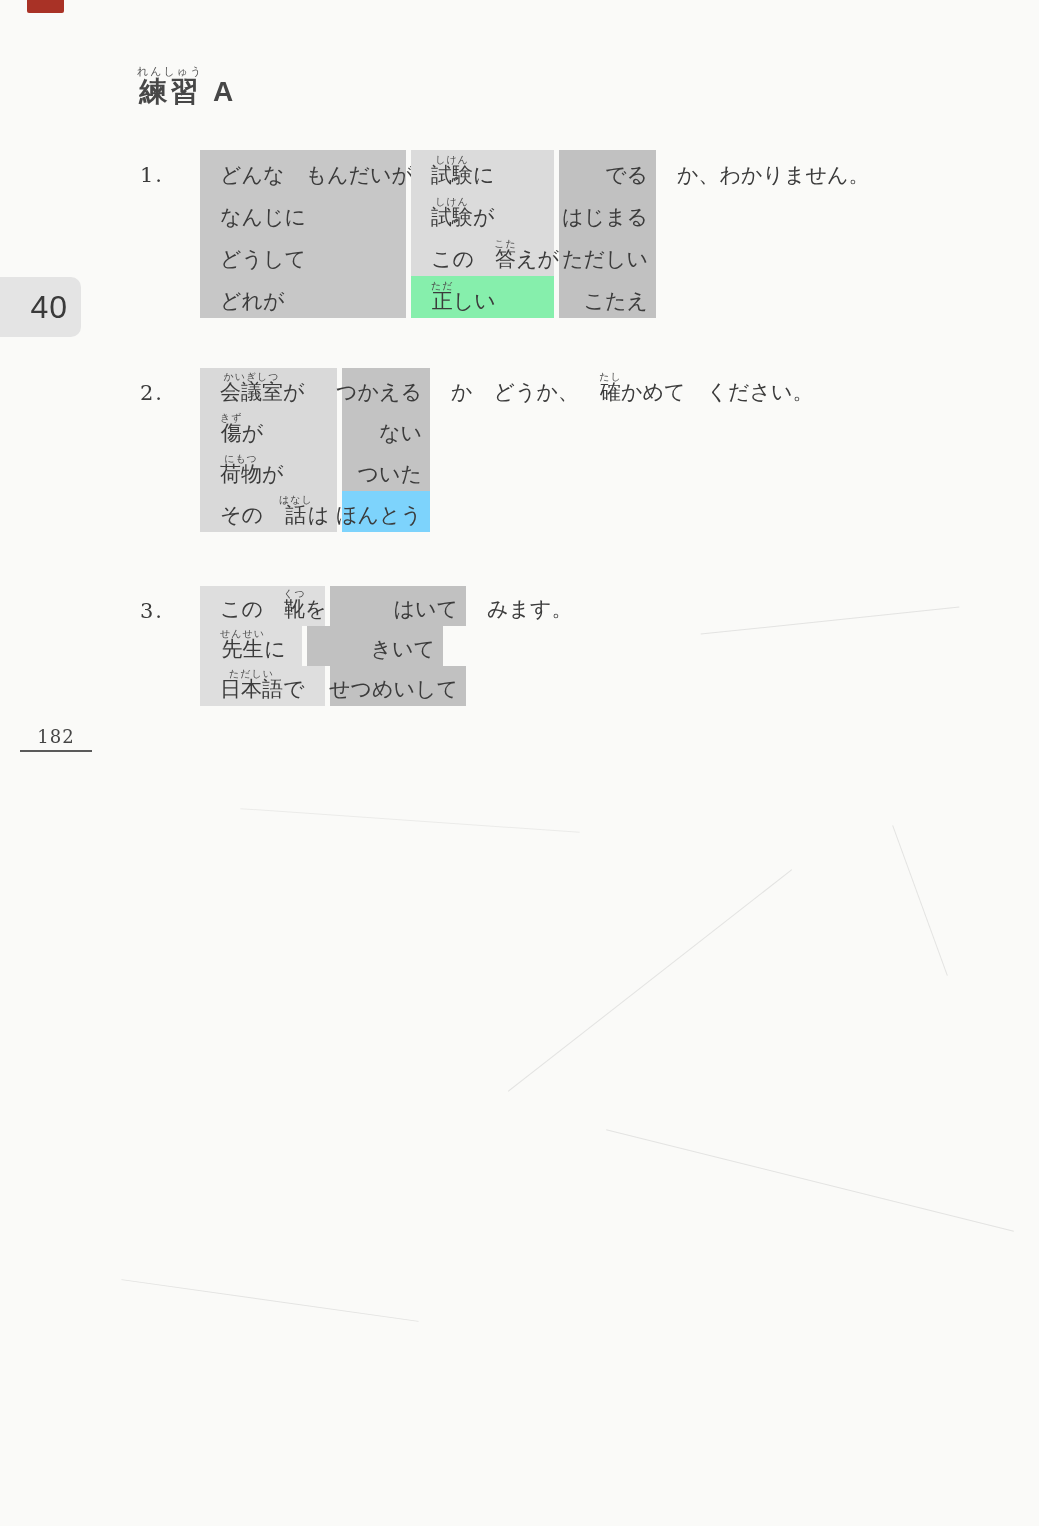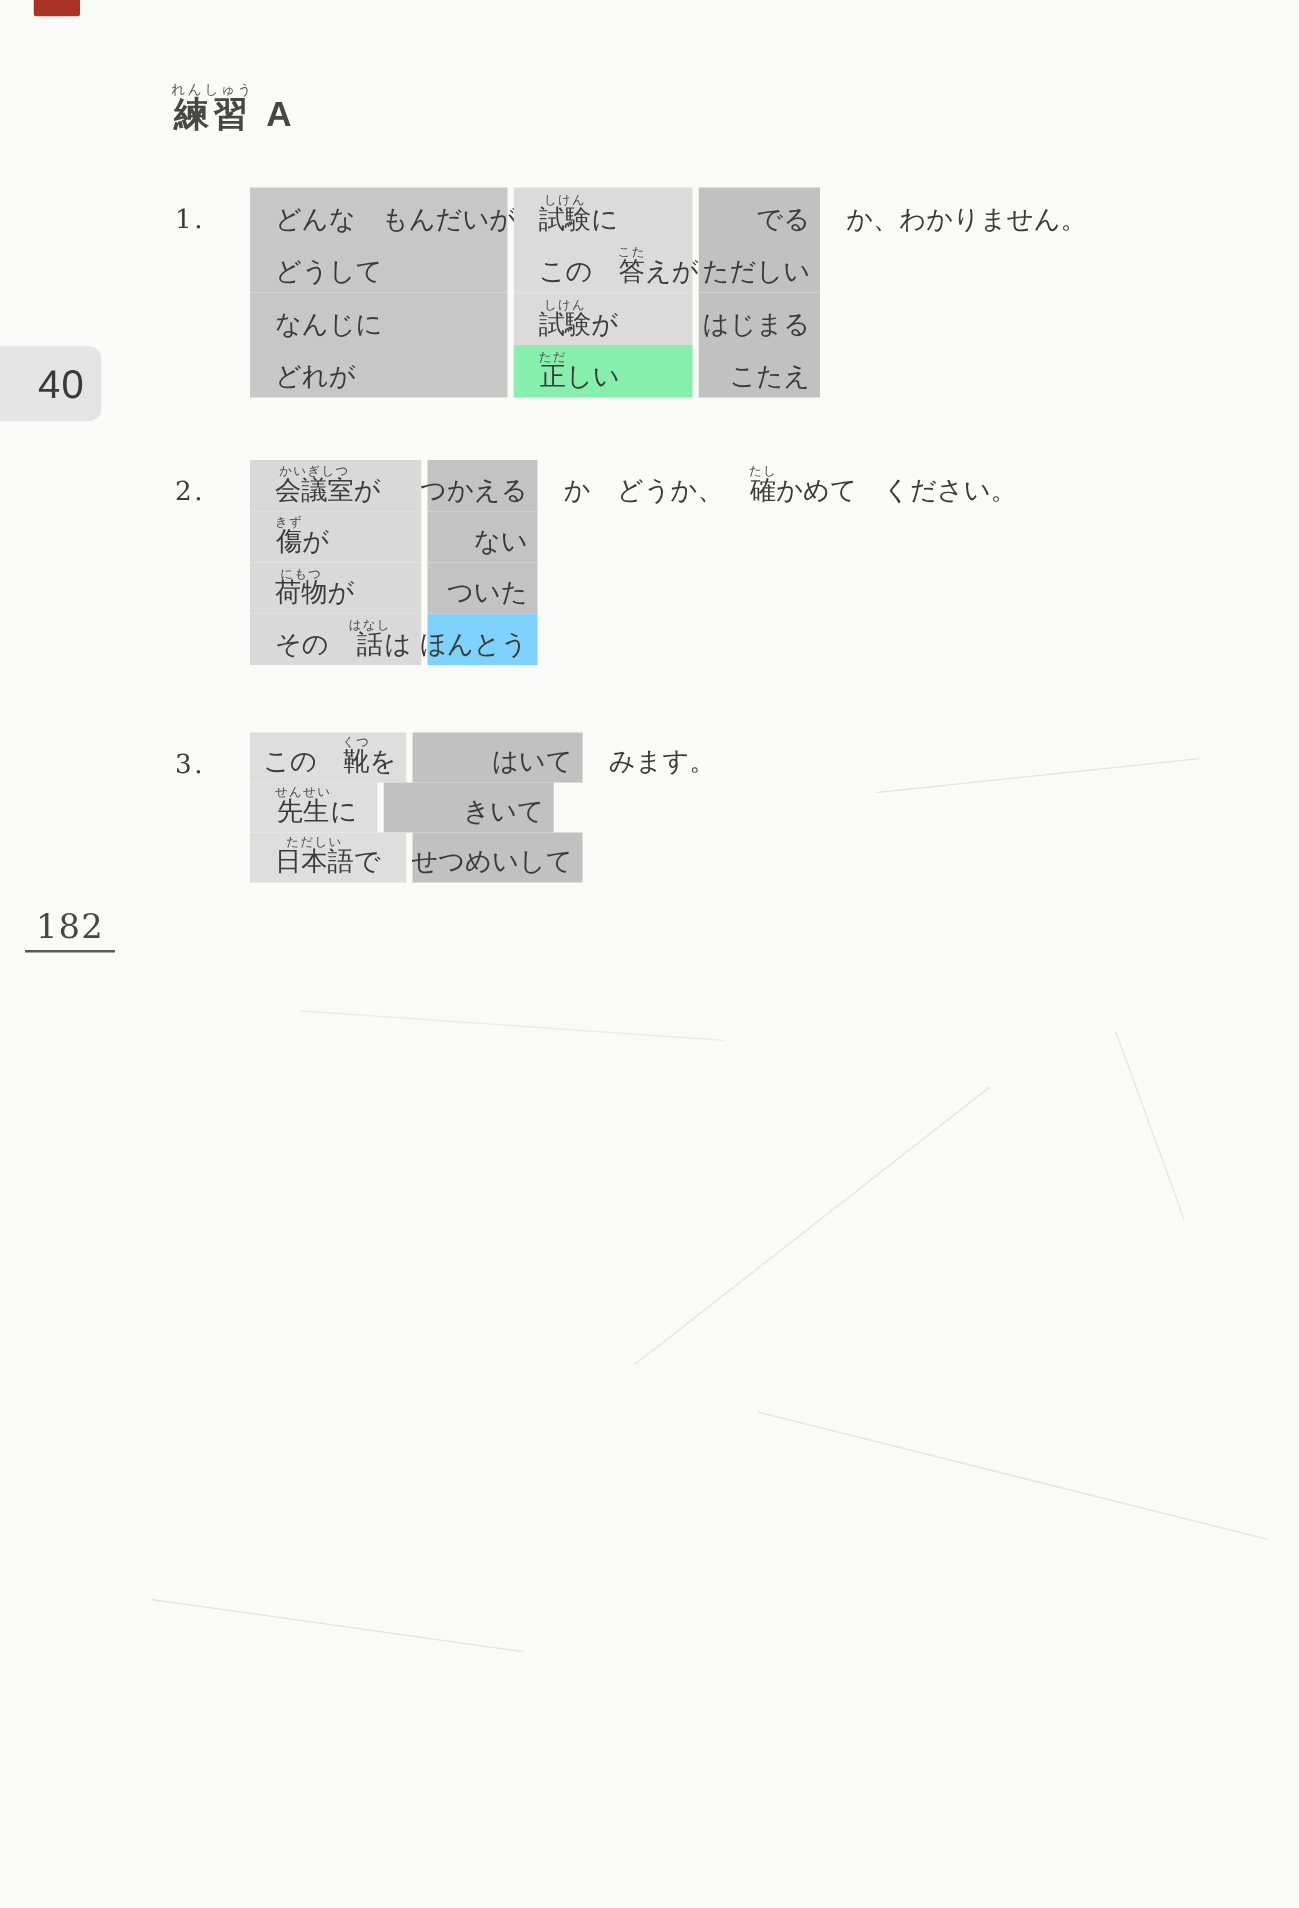--- a/index.html
+++ b/index.html
@@ -101,21 +101,21 @@
   .ex-1 .ex-cell, .ex-1 .ex-row, .ex-1 .ex-after{height:42px;}
   .ex-2 .ex-cell, .ex-2 .ex-row, .ex-2 .ex-after{height:41px;}
   .ex-3 .ex-cell, .ex-3 .ex-row, .ex-3 .ex-after{height:40px;}
   .cell-text{white-space:nowrap;}
 
   .page-number{
     position:absolute;
     left:20px;top:726px;
     width:72px;
     text-align:center;
-    font-size:27px;
+    font-size:18px;
     color:#454545;
     border-bottom:2px solid #5a5a5a;
     padding-bottom:3px;
     letter-spacing:1px;
   }
 </style>
 </head>
 <body>
 
 <div class="page" style="background: rgb(250, 250, 248);">
@@ -141,38 +141,38 @@
             </div>
             <div class="ex-cell align-right" style="width: 97px; background: rgb(193, 193, 193);">
               <span class="cell-text">でる</span>
             </div>
             <div class="ex-after">
               <span class="cell-text">か、わかりません。</span>
             </div>
           </div>
           <div class="ex-row">
             <div class="ex-cell" style="width: 206px; background: rgb(199, 199, 199);">
+              <span class="cell-text">なんじに</span>
+            </div>
+            <div class="ex-cell" style="width: 143px; background: rgb(219, 219, 219);">
+              <span class="cell-text"><ruby>試験<rt>しけん</rt></ruby>が</span>
+            </div>
+            <div class="ex-cell align-right" style="width: 97px; background: rgb(193, 193, 193);">
+              <span class="cell-text">はじまる</span>
+            </div>
+          </div>
+          <div class="ex-row">
+            <div class="ex-cell" style="width: 206px; background: rgb(199, 199, 199);">
               <span class="cell-text">どうして</span>
             </div>
             <div class="ex-cell" style="width: 143px; background: rgb(219, 219, 219);">
               <span class="cell-text">この　<ruby>答<rt>こた</rt></ruby>えが</span>
             </div>
             <div class="ex-cell align-right" style="width: 97px; background: rgb(193, 193, 193);">
               <span class="cell-text">ただしい</span>
-            </div>
-          </div>
-          <div class="ex-row">
-            <div class="ex-cell" style="width: 206px; background: rgb(199, 199, 199);">
-              <span class="cell-text">なんじに</span>
-            </div>
-            <div class="ex-cell" style="width: 143px; background: rgb(219, 219, 219);">
-              <span class="cell-text"><ruby>試験<rt>しけん</rt></ruby>が</span>
-            </div>
-            <div class="ex-cell align-right" style="width: 97px; background: rgb(193, 193, 193);">
-              <span class="cell-text">はじまる</span>
             </div>
           </div>
           <div class="ex-row">
             <div class="ex-cell" style="width: 206px; background: rgb(199, 199, 199);">
               <span class="cell-text">どれが</span>
             </div>
             <div class="ex-cell" style="width: 143px; background: #86efac;">
               <span class="cell-text"><ruby>正<rt>ただ</rt></ruby>しい</span>
             </div>
             <div class="ex-cell align-right" style="width: 97px; background: rgb(193, 193, 193);">
@@ -218,21 +218,21 @@
             <div class="ex-cell align-right" style="width: 88px; background: #7dd3fc;">
               <span class="cell-text">ほんとう</span>
             </div>
           </div>
         </div>
       </div>
       <div class="exercise ex-3" style="top: 586px;">
         <div class="ex-number">3.</div>
         <div class="ex-table">
           <div class="ex-row">
-            <div class="ex-cell" style="width: 125px; background: rgb(222, 222, 222); justify-content: flex-end;">
+            <div class="ex-cell" style="width: 125px; background: rgb(222, 222, 222);">
               <span class="cell-text">この　<ruby>靴<rt>くつ</rt></ruby>を</span>
             </div>
             <div class="ex-cell align-right" style="width: 136px; background: rgb(193, 193, 193);">
               <span class="cell-text">はいて</span>
             </div>
             <div class="ex-after">
               <span class="cell-text">みます。</span>
             </div>
           </div>
           <div class="ex-row">

